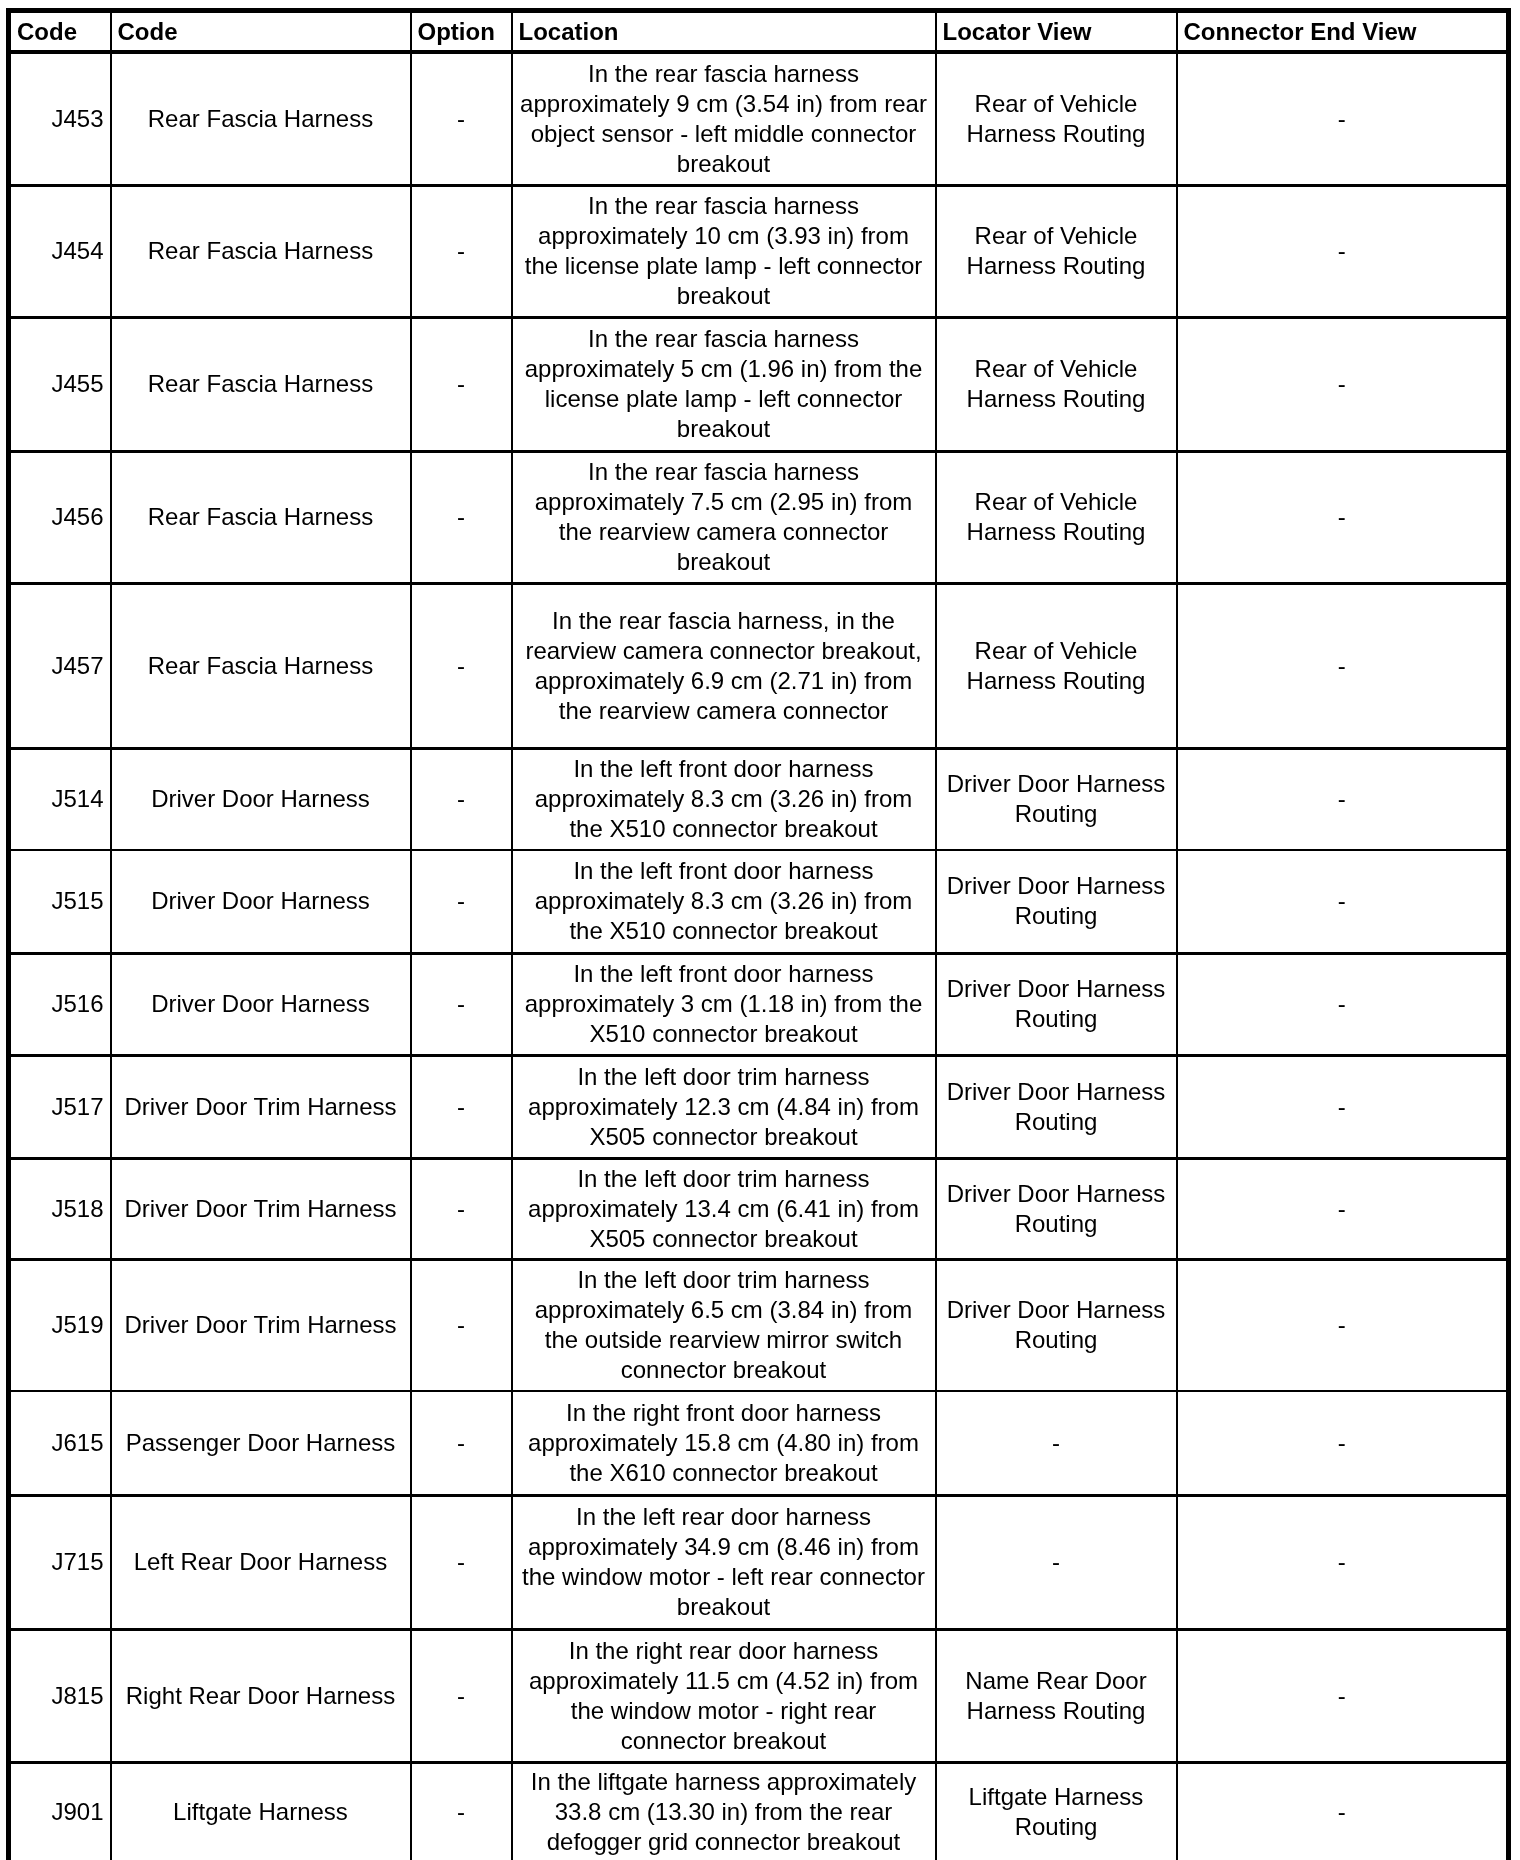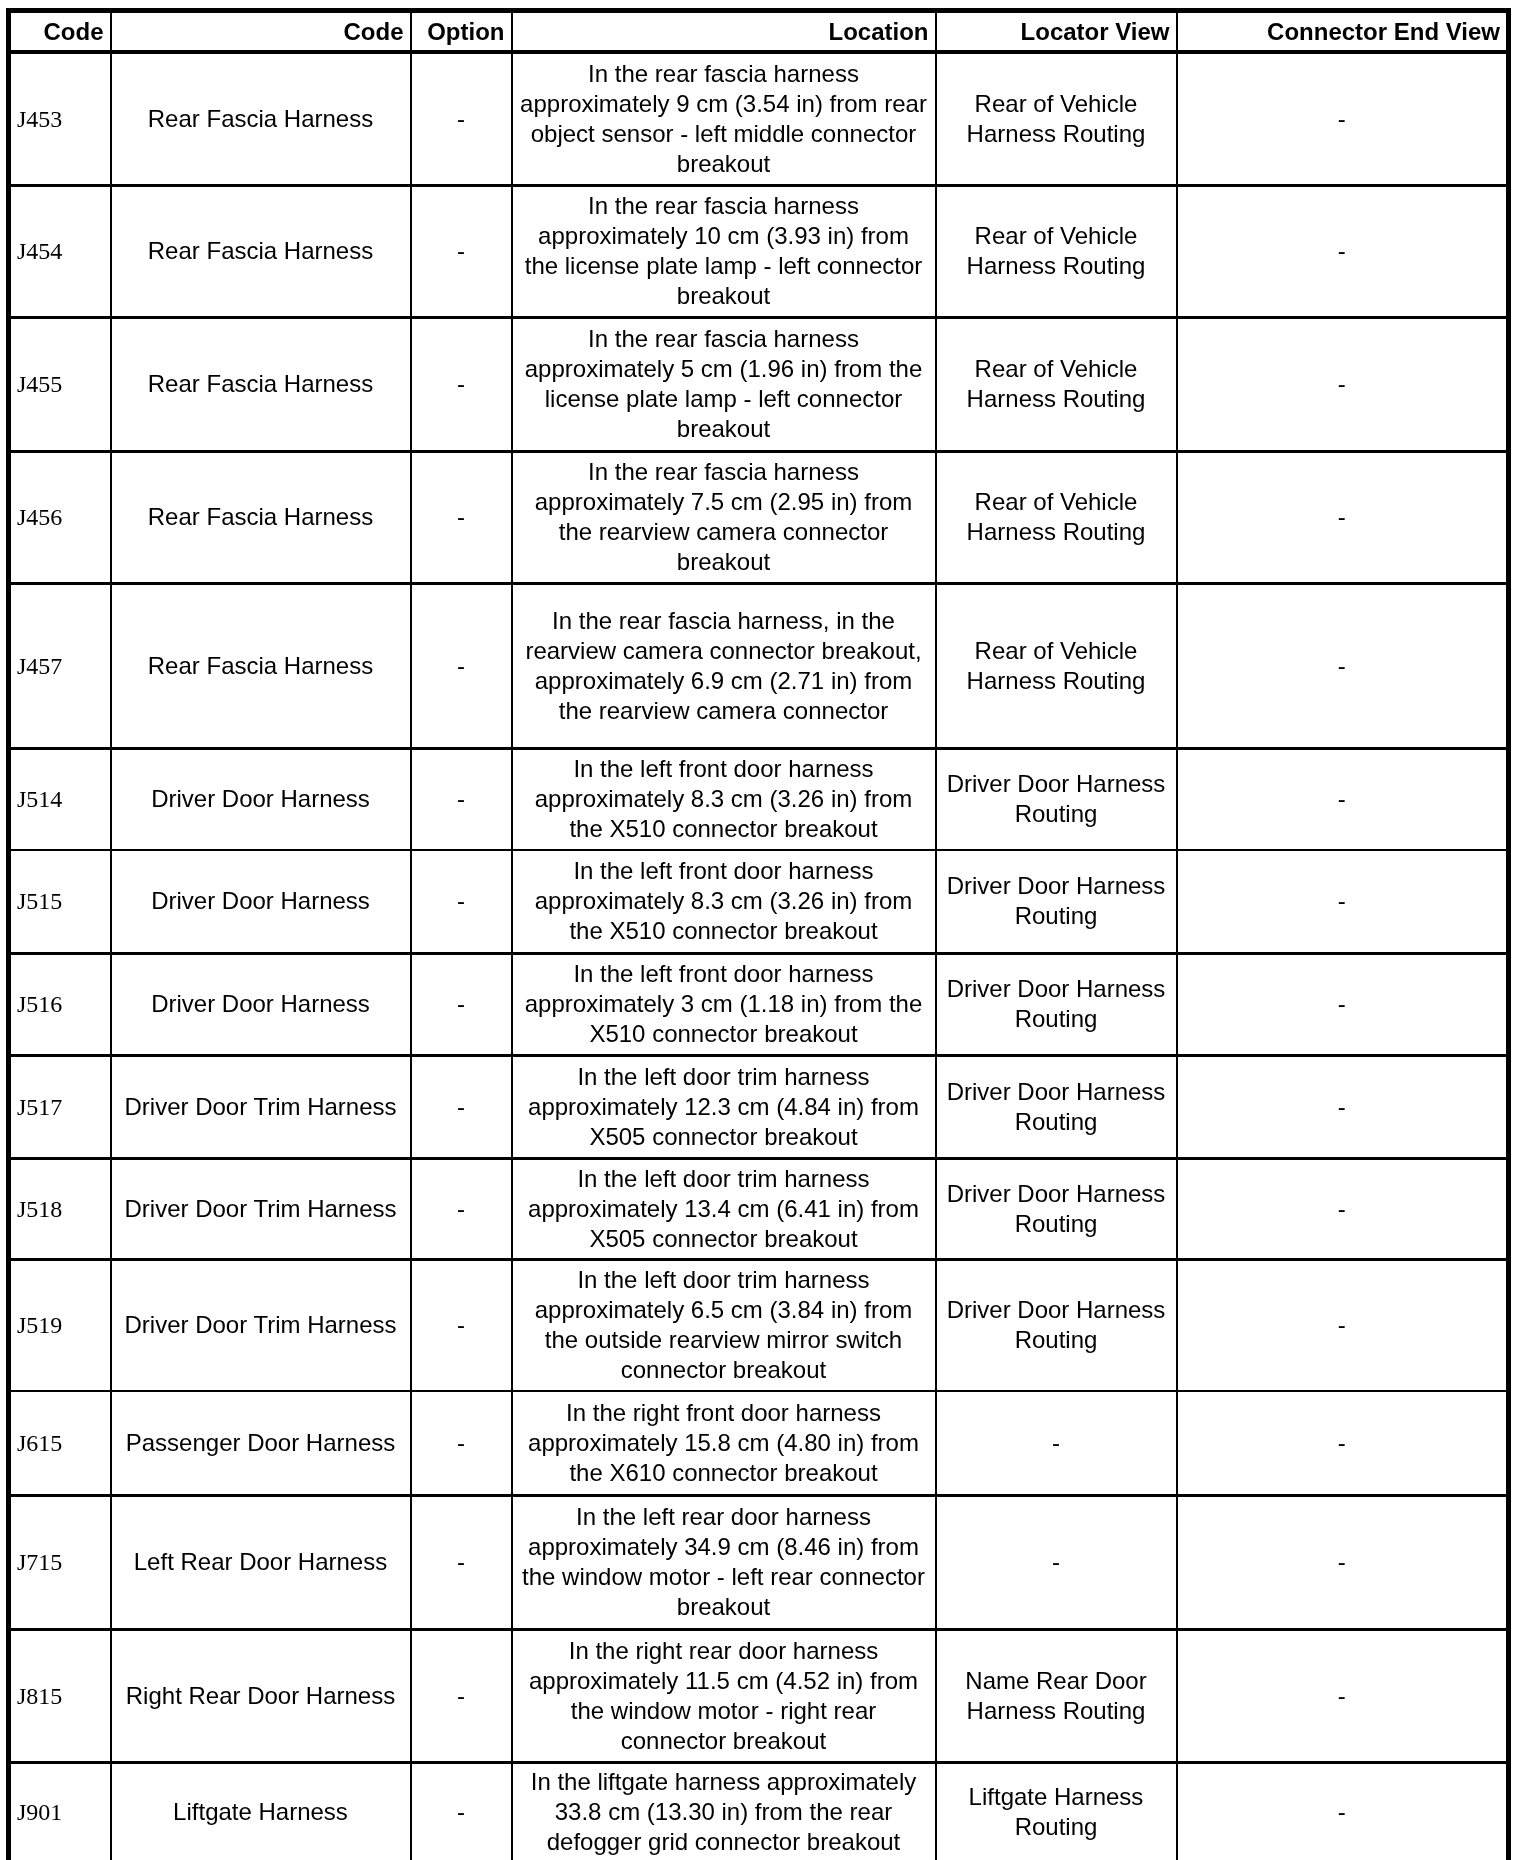--- a/index.html
+++ b/index.html
@@ -14,26 +14,26 @@
   }
   table.conn th, table.conn td {
     border: 2px solid #000;
     padding: 0 6px;
     font-size: 24px;
     line-height: 30px;
     vertical-align: middle;
   }
   table.conn th {
     font-weight: bold;
-    text-align: right;
+    text-align: left;
     height: 37px;
     border-bottom: 4px solid #000;
     margin-top: 24px;
   }
-  td.c-code { text-align: left; font-family: Liberation Serif, serif; }
+  td.c-code { text-align: right; }
   td.c-opt { text-align: center; }
   td.c-end { text-align: center; }
   td.c-loc, td.c-name, td.c-locv { text-align: center; }
   td.c-locv.dash { text-align: center; }
   tr.thick td { border-top: 3px solid #000; }
 </style>
 </head>
 <body>
 
 <table class="conn">

